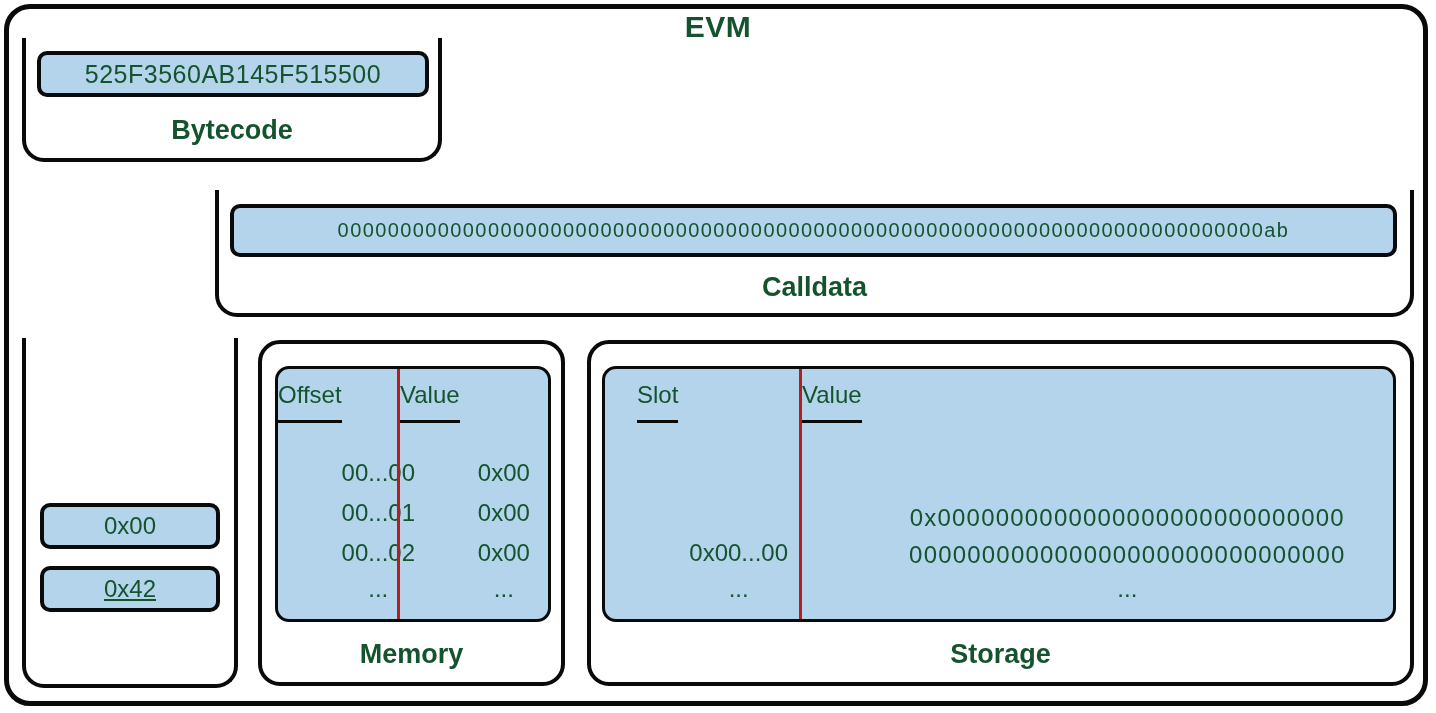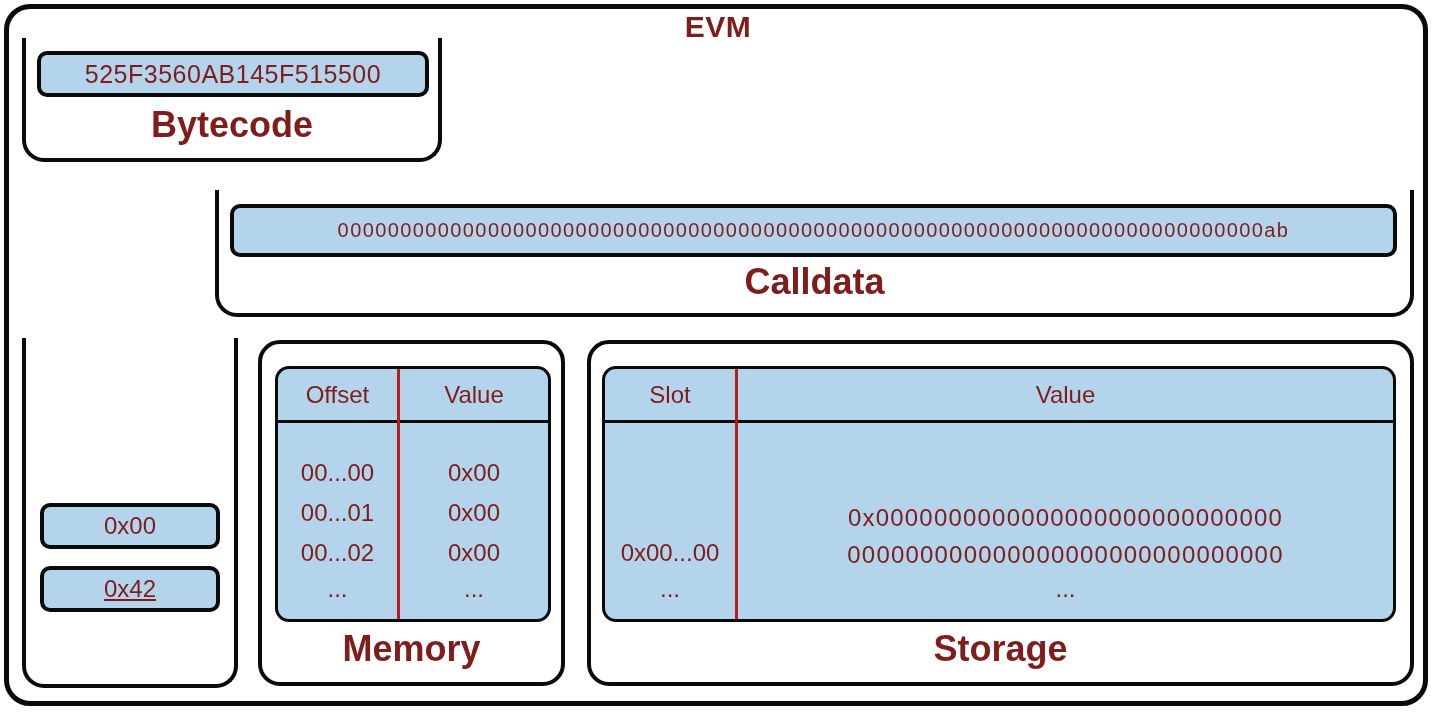--- a/index.html
+++ b/index.html
@@ -1,38 +1,38 @@
 <!DOCTYPE html>
 <html><head>
 <meta charset="utf-8">
 <style>
   html,body { margin:0; padding:0; background:#ffffff; }
   .canvas {
     position:relative; width:1436px; height:713px; background:#ffffff;
-    font-family:"Liberation Sans", sans-serif; color:#7f1d1d; overflow:hidden;
+    font-family:"Liberation Sans", sans-serif; color:#14532d; overflow:hidden;
   }
   .frame {
     position:absolute; left:4px; top:4px; width:1424px; height:702px;
     border:5px solid #0a0a0a; border-radius:26px; box-sizing:border-box;
   }
   .evm-title {
     position:absolute; top:10px; left:0; width:100%; text-align:center;
     font-size:30px; font-weight:700; letter-spacing:0.5px;
   }
   .group { position:absolute; box-sizing:border-box; }
   .open-top {
     border-left:4px solid #0a0a0a; border-right:4px solid #0a0a0a;
     border-bottom:4px solid #0a0a0a; border-radius:0 0 22px 22px;padding-left:24px;
   }
   .closed {
     border:4px solid #0a0a0a; border-radius:22px;
   }
   .group-label {
     position:absolute; left:0; right:0; text-align:center;
-    font-size:36px; font-weight:700;margin-top:8px;
+    font-size:27px; font-weight:700;margin-top:8px;
   }
   .chip {
     position:absolute; box-sizing:content-box;
     background:#b3d4ea; border:4px solid #0a0a0a; border-radius:10px;
     display:flex; align-items:center; justify-content:center;
     font-size:24px; white-space:nowrap;
   }
   
   .g-bytecode { left:22px; top:38px; width:420px; height:124px; }
   .bytecode-chip { left:11px; top:13px; width:384px; height:38px; font-size:25px; letter-spacing:0.5px; }
@@ -51,24 +51,24 @@
   .g-memory { left:258px; top:340px; width:307px; height:346px; }
   .g-storage { left:587px; top:340px; width:827px; height:346px; }
   .g-memory .group-label, .g-storage .group-label { bottom:12px; }
   
   .dtable {
     position:absolute; background:#b3d4ea; border:3px solid #0a0a0a;
     border-radius:14px; overflow:hidden; display:flex; box-sizing:content-box;
   }
   .memory-table { left:13px; top:22px; width:270px; height:250px; }
   .storage-table { left:11px; top:22px; width:788px; height:250px; }
-  .dcol { display:flex; flex-direction:column; }
+  .dcol { display:flex; flex-direction:row; }
   .dcol-right { flex:1; border-left:3px solid #b91c1c; }
   .memory-table .dcol-left { width:119px; }
-  .storage-table .dcol-left { width:130px; }
+  .storage-table .dcol-left { width:162px;padding-left:32px; }
   .th {
     height:51px; border-bottom:3px solid #0a0a0a; flex:none;
     display:flex; align-items:center; justify-content:center; font-size:24px;
   }
   .tbody {
     flex:1; display:flex; flex-direction:column; justify-content:flex-end;
     align-items:center; padding:17px 0 14px; font-size:24px; text-align:center;
   }
   .cell-lines div { line-height:40px; }
   .value-lines div { line-height:37px; letter-spacing:1.2px; white-space:nowrap; }

